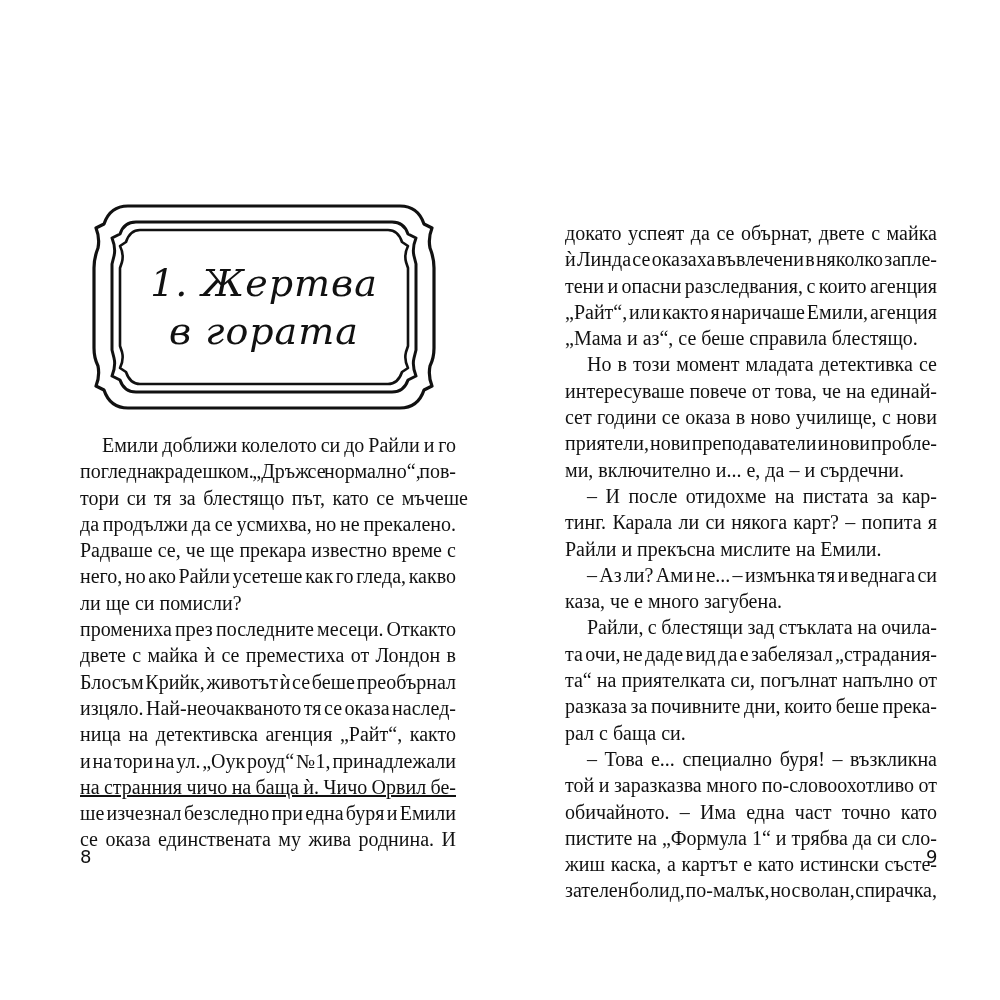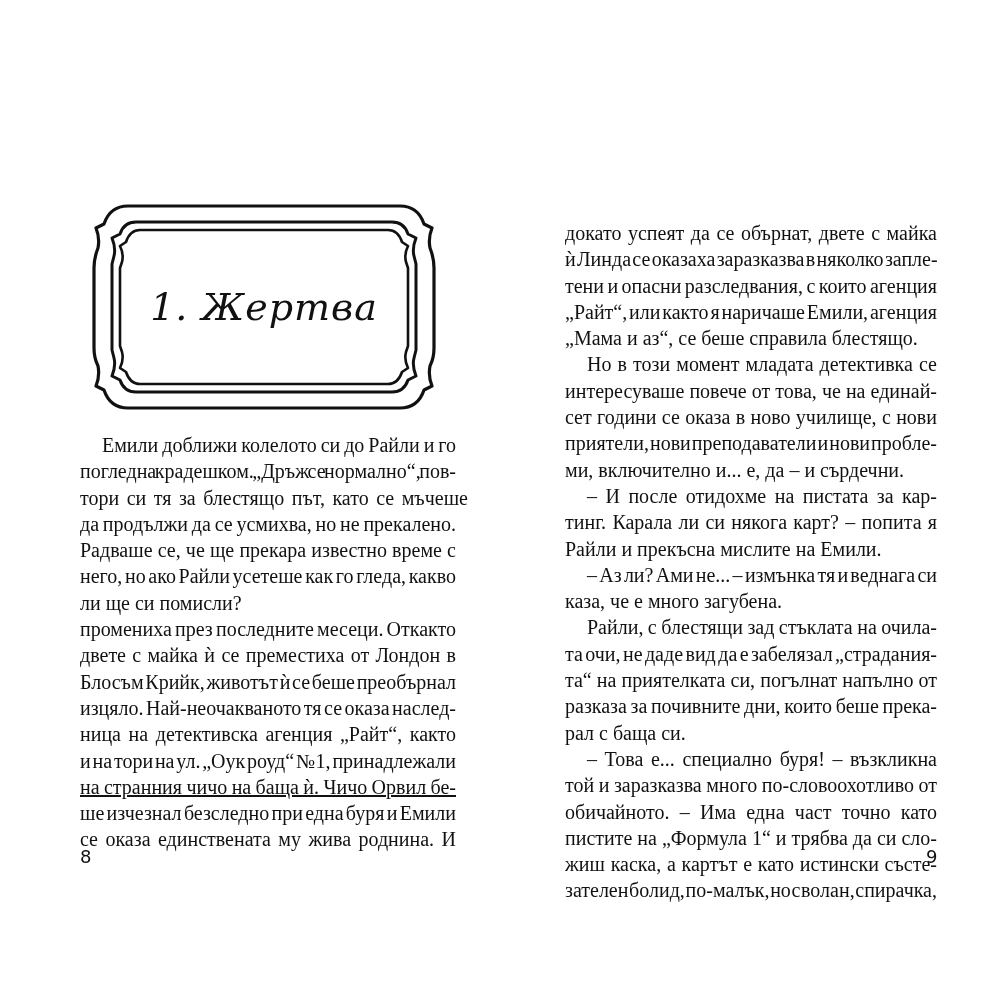--- a/index.html
+++ b/index.html
@@ -45,20 +45,21 @@
 
       <path d="M40,8 L312,8 Q330,8 336,26 L344,30 Q340,40 342,50 Q346,60 346,70 L346,150 Q346,160 342,168 Q340,178 344,188 L336,192 Q330,210 312,210 L40,210 Q22,210 16,192 L8,188 Q12,178 10,168 Q6,160 6,150 L6,70 Q6,60 10,50 Q12,40 8,30 L16,26 Q22,8 40,8 Z" fill="none" stroke="#111" stroke-width="3.2" stroke-linejoin="round"></path>
 
       <path d="M48,24 L304,24 Q316,24 320,36 L328,40 Q324,50 326,58 L328,66 L328,152 L326,160 Q324,168 328,178 L320,182 Q316,194 304,194 L48,194 Q36,194 32,182 L24,178 Q28,168 26,160 L24,152 L24,66 L26,58 Q28,50 24,40 L32,36 Q36,24 48,24 Z" fill="none" stroke="#111" stroke-width="3" stroke-linejoin="round"></path>
 
       <path d="M52,32 L300,32 Q310,32 314,44 L320,48 Q316,56 318,64 L320,70 L320,148 L318,154 Q316,162 320,170 L314,174 Q310,186 300,186 L52,186 Q42,186 38,174 L32,170 Q36,162 34,154 L32,148 L32,70 L34,64 Q36,56 32,48 L38,44 Q42,32 52,32 Z" fill="none" stroke="#111" stroke-width="2.6" stroke-linejoin="round"></path>
     </svg>
   </div>
   <div class="chapter-title">
     <span>1. Жертва</span>
+    <span>в гората</span>
   </div>
 
   <div class="col col-left" id="col-left">
       <span class="line indent" style="display: block; text-align: left; word-spacing: -1.05134px;">Емили доближи колелото си до Райли и го</span>
       <span class="line" style="display: block; text-align: left; word-spacing: -6.45625px;">погледна крадешком. „Дръж се нормално“, пов-</span>
       <span class="line" style="display: block; text-align: left; word-spacing: 2.49609px;">тори си тя за блестящо път, като се мъчеше</span>
       <span class="line" style="display: block; text-align: left; word-spacing: -1.20536px;">да продължи да се усмихва, но не прекалено.</span>
       <span class="line" style="display: block; text-align: left; word-spacing: 0.167411px;">Радваше се, че ще прекара известно време с</span>
       <span class="line" style="display: block; text-align: left; word-spacing: -2.33984px;">него, но ако Райли усетеше как го гледа, какво</span>
       <span class="line last" style="display: block; text-align: left;">ли ще си помисли?</span>
@@ -72,21 +73,21 @@
       <span class="line" style="display: block; text-align: left; word-spacing: -2.70536px;">ше изчезнал безследно при една буря и Емили</span>
       <span class="line" style="display: block; text-align: left; word-spacing: 2.45312px;">се оказа единствената му жива роднина. И</span>
     </div>
 
   <div class="page-num page-num-left">8</div>
 </div>
 
 <div class="page page-right">
   <div class="col col-right" id="col-right">
       <span class="line" style="display: block; text-align: left; word-spacing: 1.50446px;">докато успеят да се обърнат, двете с майка</span>
-      <span class="line" style="display: block; text-align: left; word-spacing: -3.68304px;">ѝ Линда се оказаха заразказва в няколко запле-</span>
+      <span class="line" style="display: block; text-align: left; word-spacing: -3.68304px;">ѝ Линда се оказаха въвлечени в няколко запле-</span>
       <span class="line" style="display: block; text-align: left; word-spacing: -1.57292px;">тени и опасни разследвания, с които агенция</span>
       <span class="line" style="display: block; text-align: left; word-spacing: -3.1276px;">„Райт“, или както я наричаше Емили, агенция</span>
       <span class="line last" style="display: block; text-align: left;">„Мама и аз“, се беше справила блестящо.</span>
       <span class="line indent" style="display: block; text-align: left; word-spacing: 1.09375px;">Но в този момент младата детективка се</span>
       <span class="line" style="display: block; text-align: left; word-spacing: 0.0572917px;">интересуваше повече от това, че на единай-</span>
       <span class="line" style="display: block; text-align: left; word-spacing: 0.359375px;">сет години се оказа в ново училище, с нови</span>
       <span class="line" style="display: block; text-align: left; word-spacing: -3.9625px;">приятели, нови преподаватели и нови пробле-</span>
       <span class="line last" style="display: block; text-align: left;">ми, включително и... е, да – и сърдечни.</span>
       <span class="line indent" style="display: block; text-align: left; word-spacing: 3.48884px;">– И после отидохме на пистата за кар-</span>
       <span class="line" style="display: block; text-align: center; word-spacing: 1.28516px;">тинг. Карала ли си някога карт? – попита я</span>

